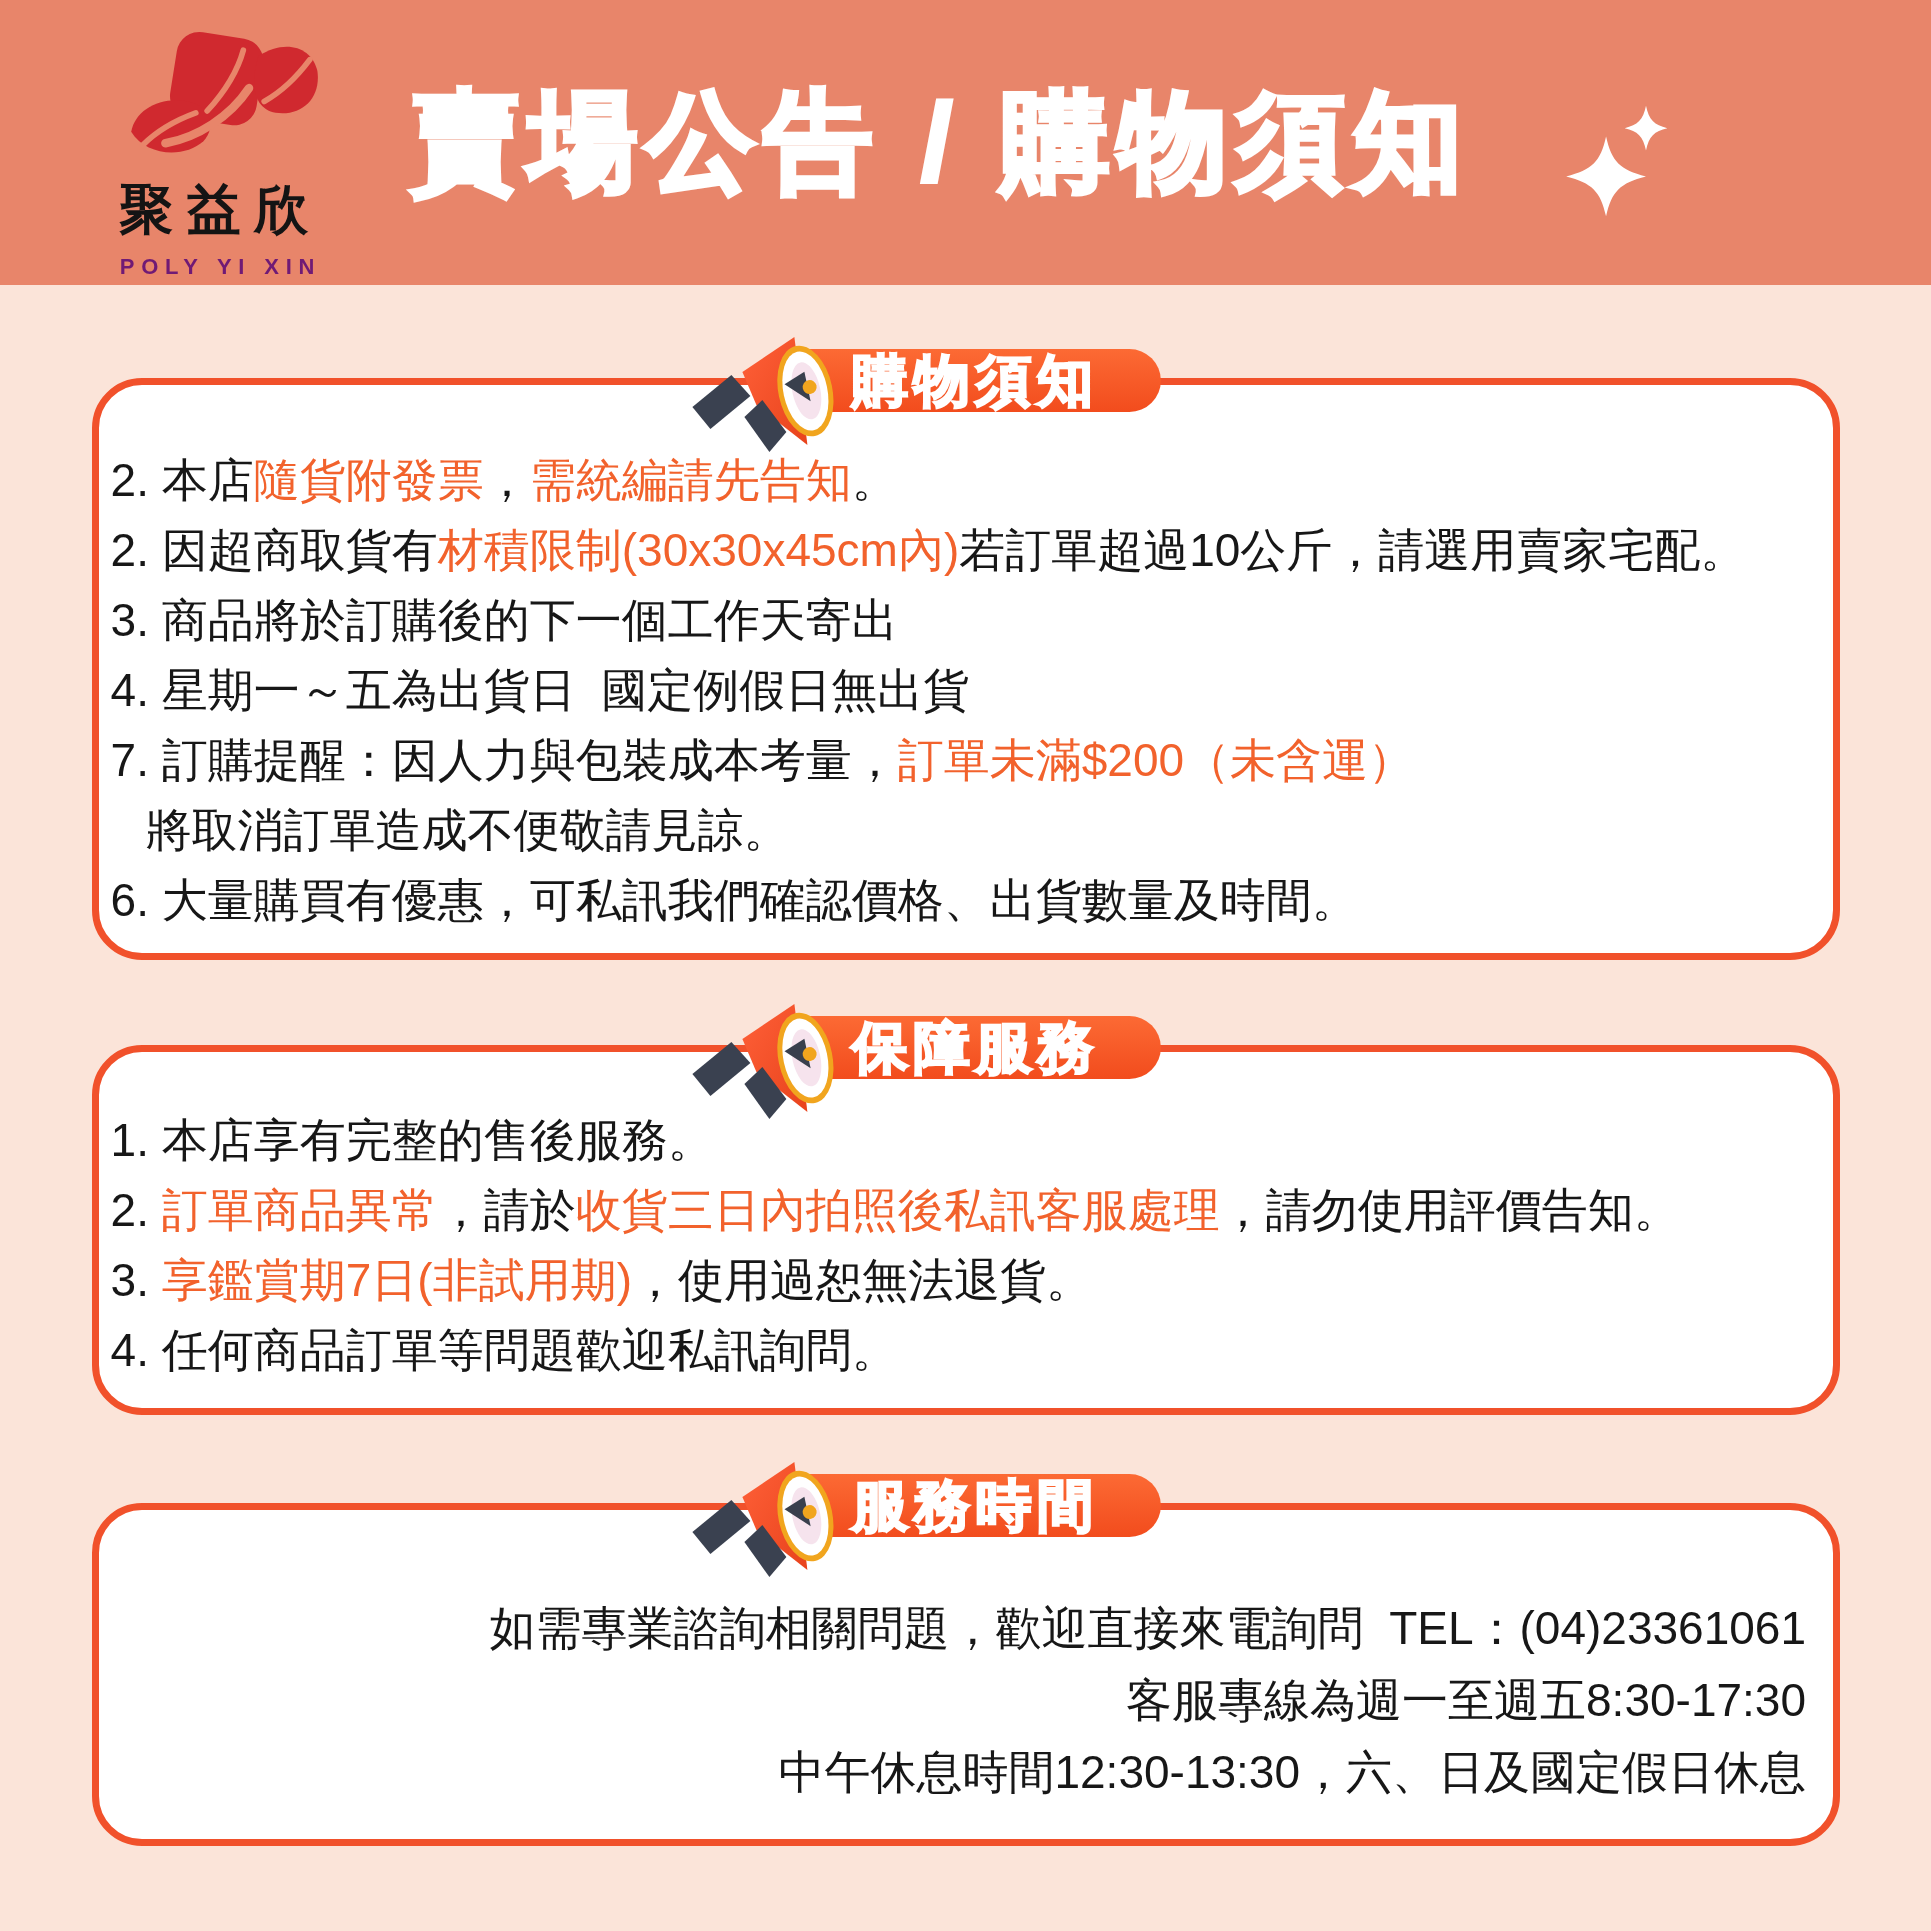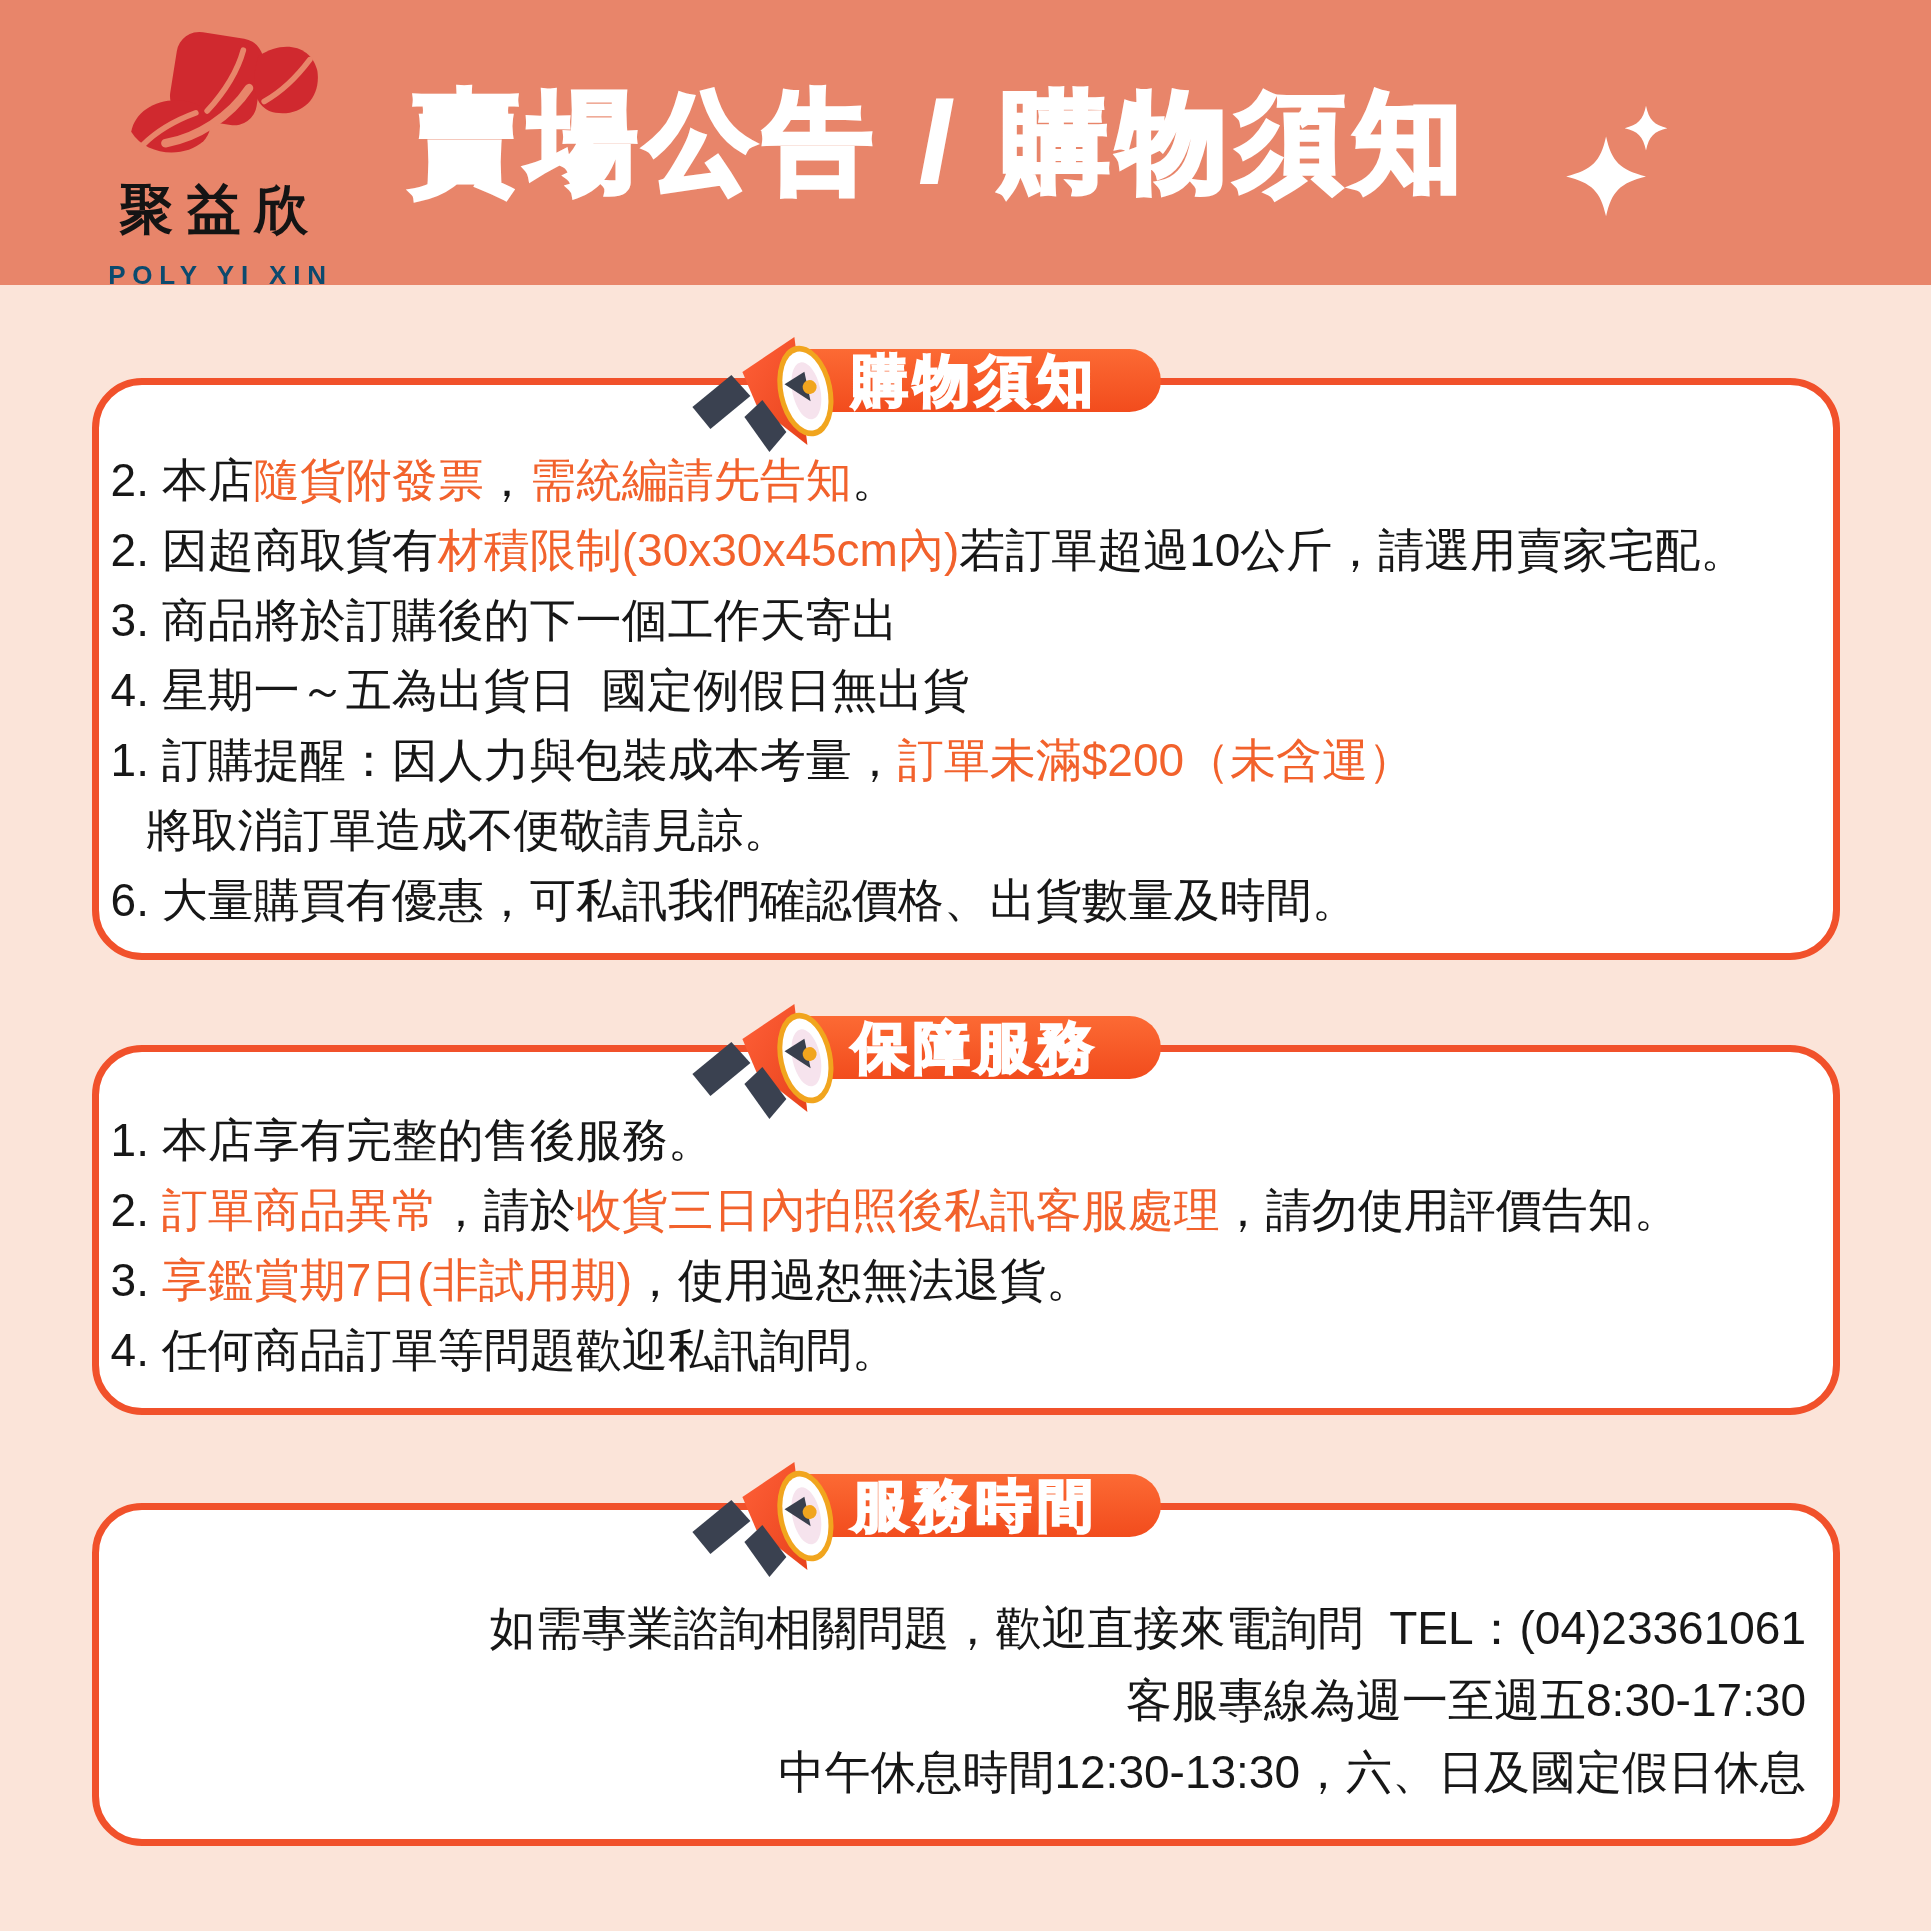--- a/index.html
+++ b/index.html
@@ -4,21 +4,21 @@
 <style>
   html,body{margin:0;padding:0;}
   body{font-family:"Liberation Sans","DejaVu Sans",sans-serif;}
   #poster{position:relative;width:1931px;height:1931px;background:#FBE4D9;overflow:hidden;}
 
   
   .header{position:absolute;left:0;top:0;width:1931px;height:285px;background:#E8856A;}
   .brand{position:absolute;left:95px;top:29px;width:251px;text-align:center;}
   .brand svg{display:block;margin:0 auto;}
   .brand-zh{font-size:54px;font-weight:700;color:#141414;letter-spacing:13.5px;margin-top:1.9px;}
-  .brand-en{font-size:26px;font-weight:700;color:#0c4a6e;letter-spacing:6.8px;margin-top:13px;}
+  .brand-en{font-size:22px;font-weight:700;color:#701a75;letter-spacing:6.8px;margin-top:7px;}
   .page-title{position:absolute;left:280px;right:328px;top:0;height:285px;
     display:flex;align-items:center;justify-content:center;
     color:#ffffff;font-size:108px;font-weight:700;letter-spacing:9.7px;
     -webkit-text-stroke:4.8px #ffffff;}
   .sparkles{position:absolute;left:1562px;top:104px;}
 
   
   .card{position:absolute;left:92px;width:1748px;background:#ffffff;
     border:7.7px solid #F1512B;border-radius:50px;box-sizing:border-box;}
   #card-1{top:378px;height:582px;padding:60px 27px 0 11.6px;}
@@ -93,21 +93,21 @@
           </g>
         </svg>
       </span>
       <span class="pill">購物須知</span>
     </div>
     <div class="lines">
         <div class="line"><span class="seg-black">2. 本店</span><span class="seg-orange">隨貨附發票</span><span class="seg-black">，</span><span class="seg-orange">需統編請先告知</span><span class="seg-black">。</span></div>
         <div class="line"><span class="seg-black">2. 因超商取貨有</span><span class="seg-orange">材積限制(30x30x45cm內)</span><span class="seg-black">若訂單超過10公斤，請選用賣家宅配。</span></div>
         <div class="line"><span class="seg-black">3. 商品將於訂購後的下一個工作天寄出</span></div>
         <div class="line"><span class="seg-black">4. 星期一～五為出貨日  國定例假日無出貨</span></div>
-        <div class="line"><span class="seg-black">1. 訂購提醒：因人力與包裝成本考量，</span><span class="seg-orange">訂單未滿$200（未含運）</span></div>
+        <div class="line"><span class="seg-black">7. 訂購提醒：因人力與包裝成本考量，</span><span class="seg-orange">訂單未滿$200（未含運）</span></div>
         <div class="line indent"><span class="seg-black">將取消訂單造成不便敬請見諒。</span></div>
         <div class="line"><span class="seg-black">6. 大量購買有優惠，可私訊我們確認價格、出貨數量及時間。</span></div>
       </div>
   </div>
 
   <div class="card" id="card-2">
     <div class="badge">
       <span class="megaphone">
         <svg width="151" height="130" viewBox="0 0 300 260">
           <defs>

